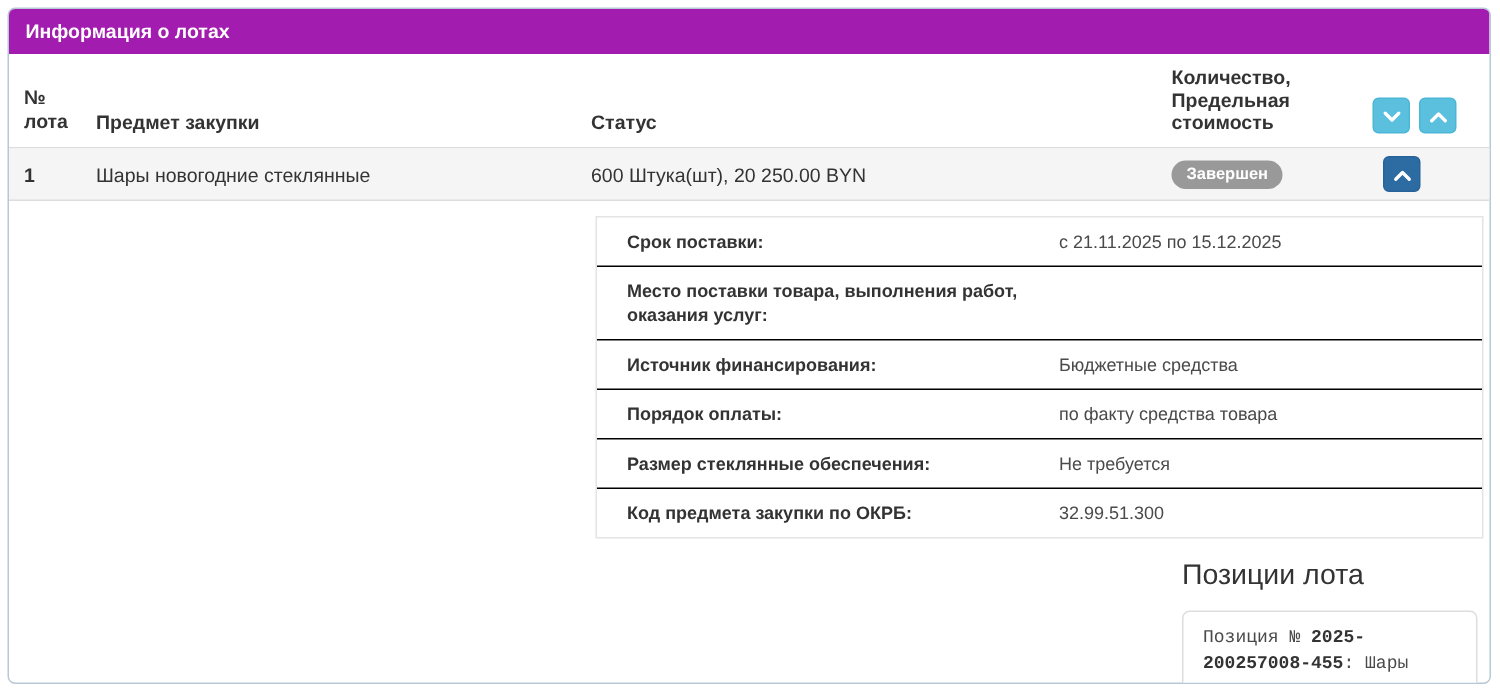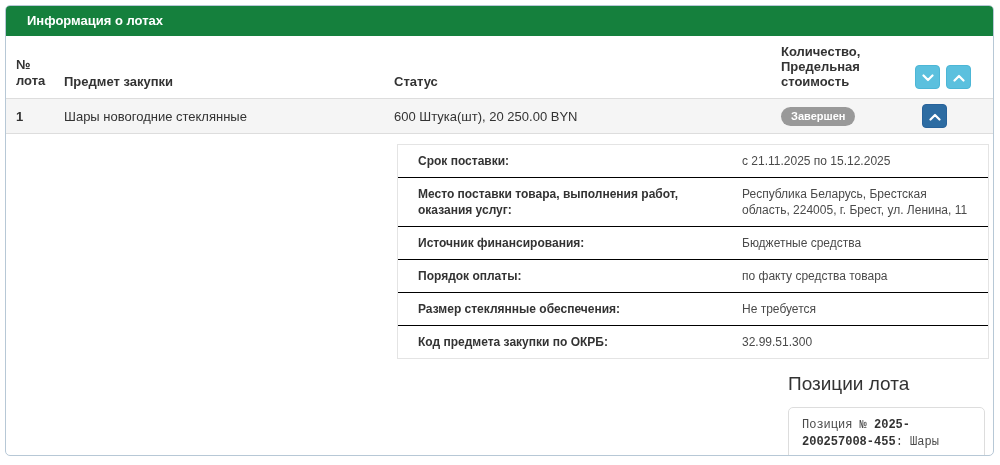--- a/index.html
+++ b/index.html
@@ -2,22 +2,22 @@
 <html><head>
 <meta charset="utf-8">
 <style>
   * { margin:0; padding:0; box-sizing:border-box; }
   html,body { width:1000px; height:465px; background:#ffffff;
     font-family:"Liberation Sans","DejaVu Sans",sans-serif; color:#333; overflow:hidden; }
 
   .panel { position:absolute; left:5px; top:5px; width:989px; height:451px;
     border:1px solid #b7c8d6; border-radius:5px; background:#fff; overflow:hidden; }
 
-  .panel-header { background:#15803d; color:#fff; font-weight:bold; font-size:13px;
-    padding:8px 13px 8px 21px; line-height:14px; }
+  .panel-header { background:#a21caf; color:#fff; font-weight:bold; font-size:13px;
+    padding:8px 13px 8px 11px; line-height:14px; }
 
   .grid-row { display:grid; grid-template-columns:48px 330px 387px 132px 1fr;
     padding-left:10px; }
 
   .thead { padding-top:8px; padding-bottom:9px; align-items:end;
     border-bottom:1px solid #ddd; font-weight:bold; font-size:13px; color:#333; }
   .th-lot { white-space:pre-line; line-height:16px; }
 
   .btn-pair { display:flex; gap:6px; justify-content:flex-end; padding-right:22px; }
   .sort-btn { width:25px; height:24px; background:#5bc0de; border:1px solid #4cb6d6;
@@ -30,21 +30,21 @@
   .badge { display:inline-block; background:#999999; color:#fff; font-size:11px;
     font-weight:bold; padding:3px 10px 4px 10px; border-radius:10px; line-height:12px; }
   .col-btn { display:flex; justify-content:flex-start; padding-left:9px; }
   .collapse-btn { width:25px; height:24px; background:#2d6ca2; border:1px solid #28629a;
     border-radius:4px; display:flex; align-items:center; justify-content:center;
     cursor:pointer; }
 
   .detail-wrap { padding:10px 4px 0 391px; }
   .detail-table { border:1px solid #e4e4e4; background:#fff; }
   .detail-row { display:grid; grid-template-columns:288px 1fr; padding:8px 14px 8px 20px;
-    font-size:12px; line-height:16px; align-items:start;gap:36px; }
+    font-size:12px; line-height:16px; align-items:start; }
   .detail-row + .detail-row { border-top:1px solid #000000; }
   .detail-label { font-weight:bold; color:#333; padding-right:14px; }
   .detail-value { color:#4a4a4a; }
 
   .positions-heading { margin:14px 0 0 391px; font-size:19px; font-weight:400;
     color:#333; line-height:22px; }
 
   .position-box { margin:12px 4px 0 391px; border:1px solid #ddd; border-radius:5px;
     background:#fff; padding:9px 13px; font-size:12px; line-height:17px; color:#4a4a4a;font-family:Liberation Mono, monospace; }
   .position-box .b { font-weight:bold; color:#333; }
@@ -101,21 +101,20 @@
   <div class="detail-wrap">
     <div class="detail-table">
 
       <div class="detail-row">
         <div class="detail-label">Срок поставки:</div>
         <div class="detail-value">с 21.11.2025 по 15.12.2025</div>
       </div>
 
       <div class="detail-row">
         <div class="detail-label">Место поставки товара, выполнения работ, оказания услуг:</div>
-        <div class="detail-value">Республика Беларусь, Брестская область, 224005, г. Брест, ул. Ленина, 11</div>
       </div>
 
       <div class="detail-row">
         <div class="detail-label">Источник финансирования:</div>
         <div class="detail-value">Бюджетные средства</div>
       </div>
 
       <div class="detail-row">
         <div class="detail-label">Порядок оплаты:</div>
         <div class="detail-value">по факту средства товара</div>

